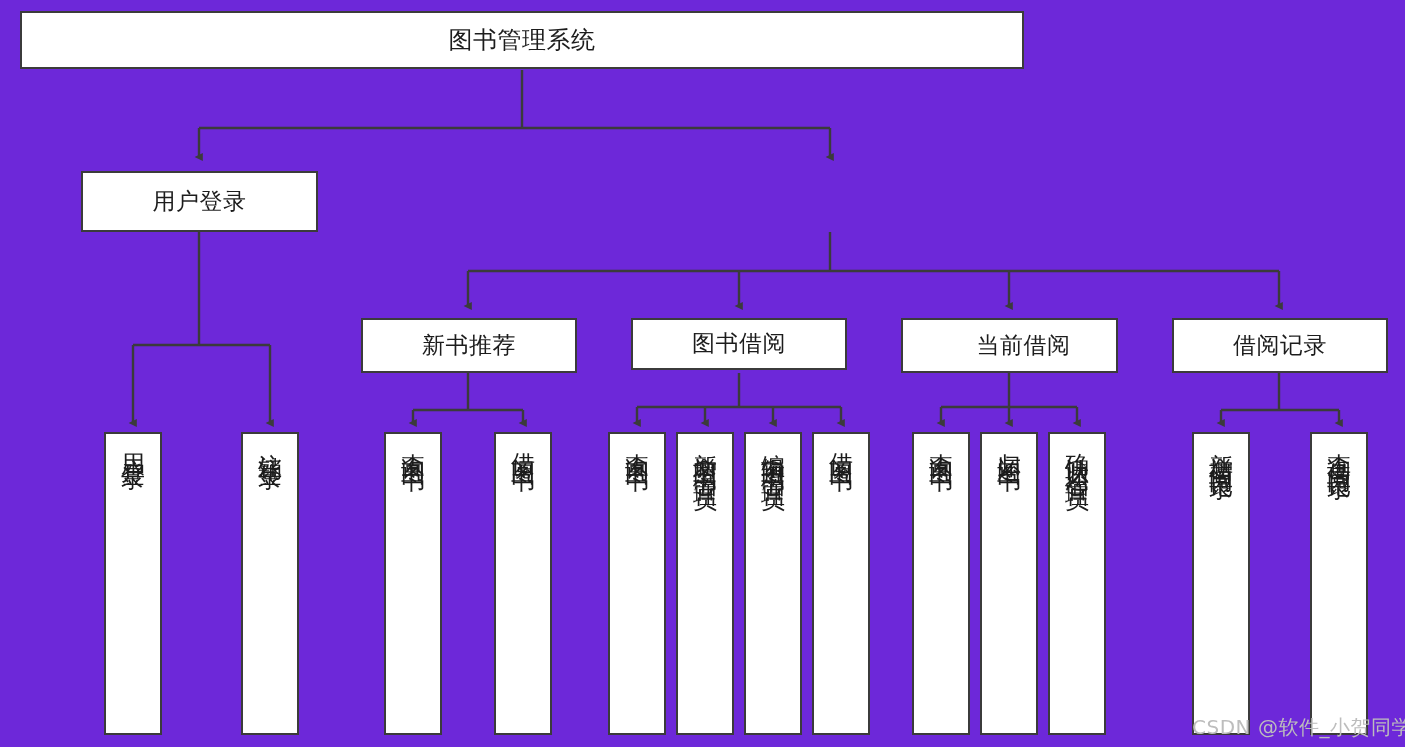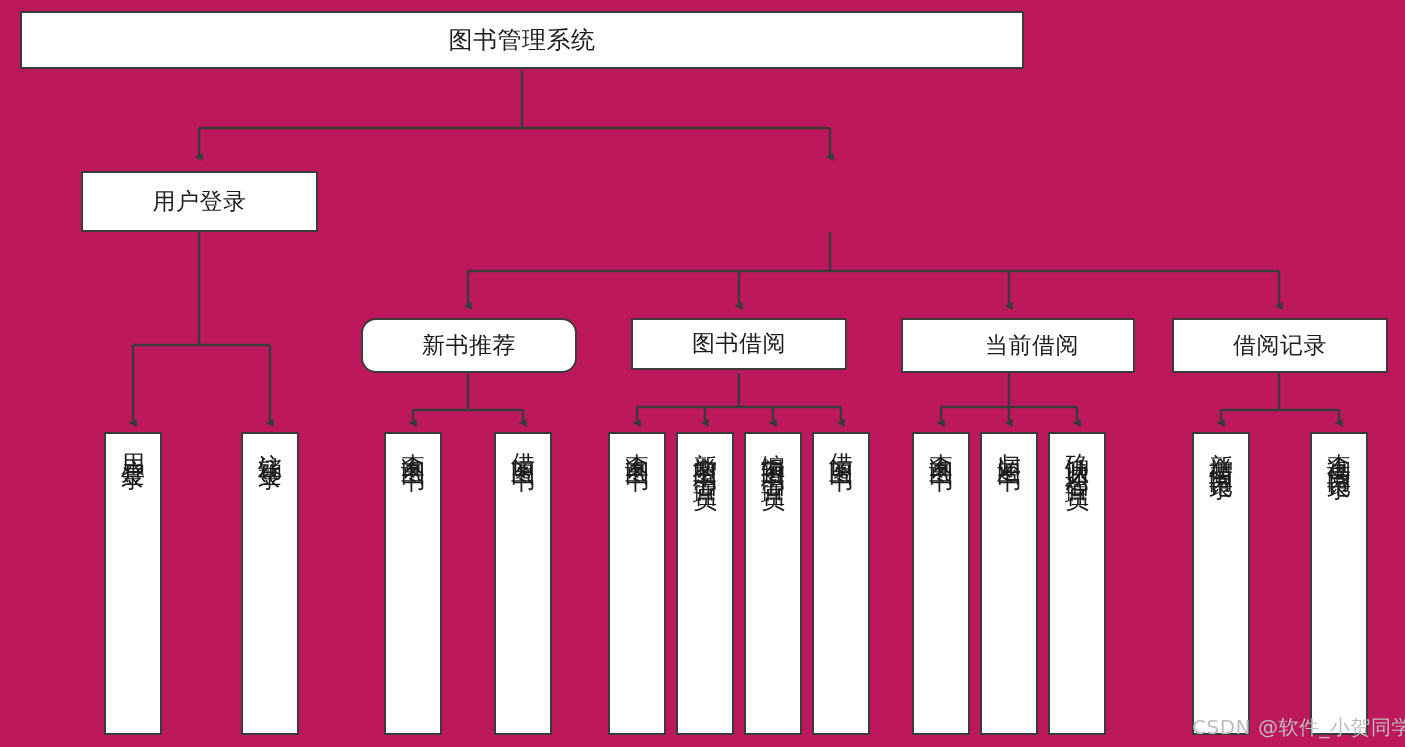--- a/index.html
+++ b/index.html
@@ -8,21 +8,21 @@
     padding: 0;
     background: #ffffff;
   }
   body {
     font-family: "DejaVu Sans", "Liberation Sans", sans-serif;
   }
   #canvas {
     position: relative;
     width: 1405px;
     height: 747px;
-    background: #be185d;
+    background: #6d28d9;
     overflow: hidden;
   }
   #wires {
     position: absolute;
     left: 0;
     top: 0;
     width: 1405px;
     height: 747px;
     pointer-events: none;
   }
@@ -130,27 +130,27 @@
   </svg>
 
   <div class="node horiz root" style="left:20px; top:11px; width:1004px; height:58px;">
     <span class="label">图书管理系统</span>
   </div>
 
   <div class="node horiz" style="left:81px; top:171px; width:237px; height:61px;">
     <span class="label">用户登录</span>
   </div>
 
-  <div class="node horiz" style="left:361px; top:318px; width:216px; height:55px;border-radius:15px;">
+  <div class="node horiz" style="left:361px; top:318px; width:216px; height:55px;">
     <span class="label">新书推荐</span>
   </div>
   <div class="node horiz" style="left:631px; top:318px; width:216px; height:52px;">
     <span class="label">图书借阅</span>
   </div>
-  <div class="node horiz" style="left:901px; top:318px; width:234px; height:55px;padding-left:28px;">
+  <div class="node horiz" style="left:901px; top:318px; width:217px; height:55px;padding-left:28px;">
     <span class="label">当前借阅</span>
   </div>
   <div class="node horiz" style="left:1172px; top:318px; width:216px; height:55px;">
     <span class="label">借阅记录</span>
   </div>
 
   <div class="node vert" style="left:104px; top:432px; width:58px; height:303px;">
     <span class="label">用户登录</span>
   </div>
   <div class="node vert" style="left:241px; top:432px; width:58px; height:303px;">

